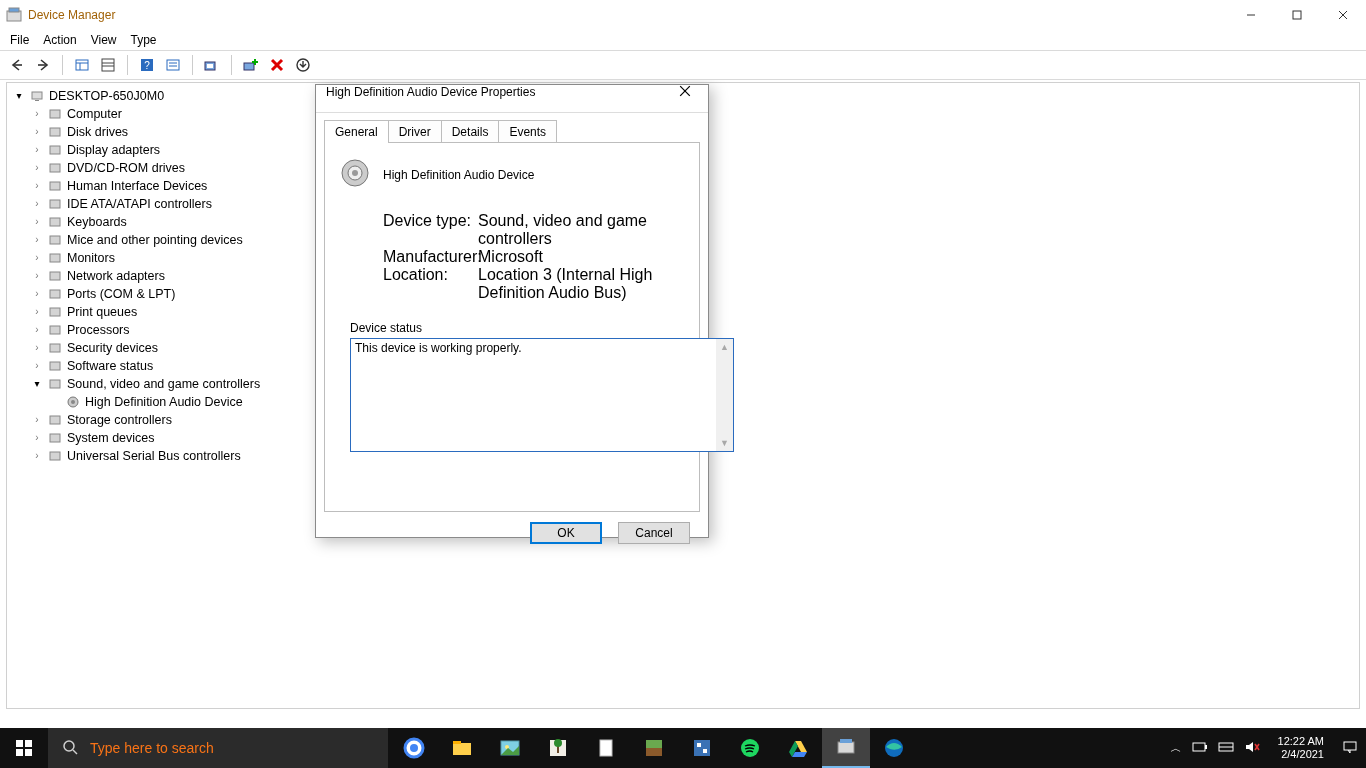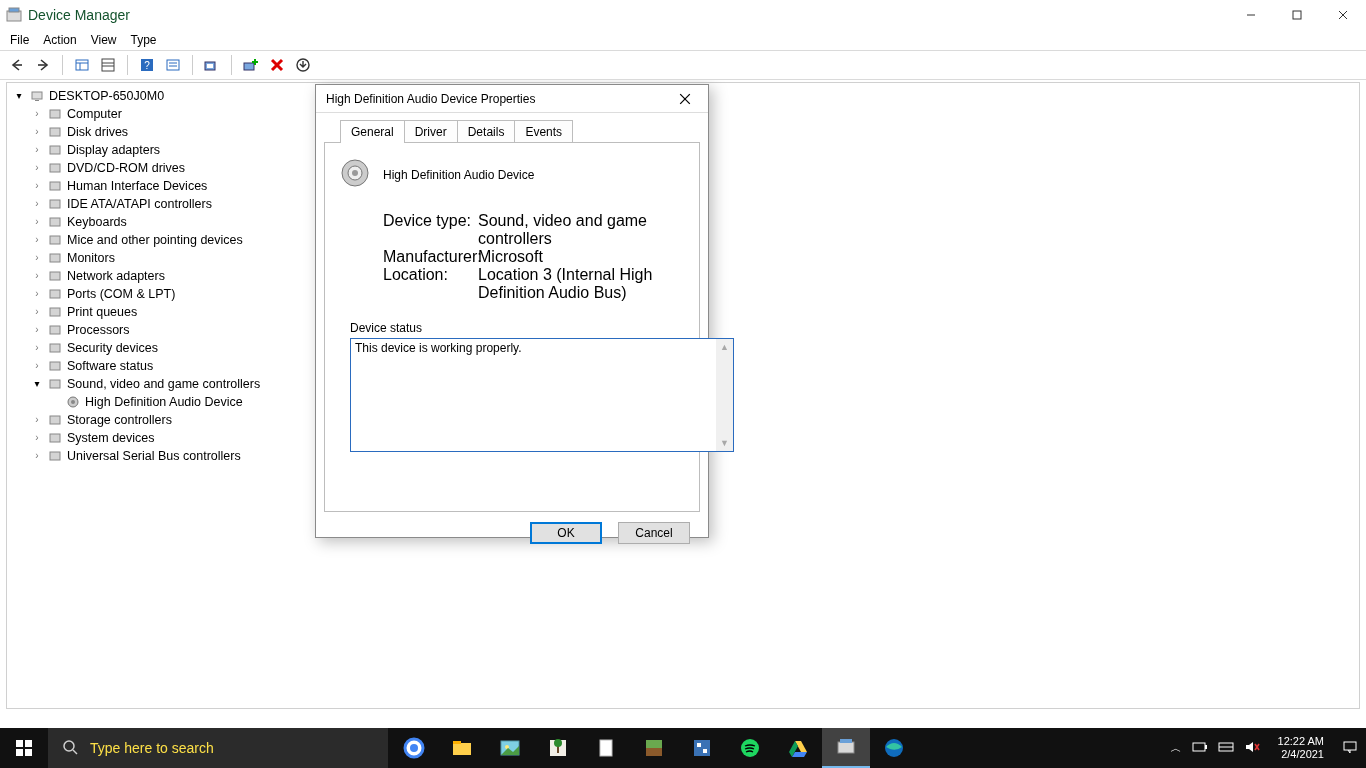--- a/index.html
+++ b/index.html
@@ -1,19 +1,19 @@
 <!DOCTYPE html>
 <html><head>
 <meta charset="utf-8">
 <style>
   * { box-sizing: border-box; }
   html, body { margin:0; padding:0; width:1366px; height:768px; font-family: "Segoe UI", Tahoma, sans-serif; font-size:12px; background:#fff; color:#000; overflow:hidden; }
   .titlebar { height:30px; display:flex; align-items:center; padding-left:6px; background:#fff; }
   .titlebar .app-icon { width:16px; height:16px; margin-right:6px; display:inline-flex; align-items:center; justify-content:center;}
-  .titlebar .title { color:#14532d; font-size:14px; }
+  .titlebar .title { color:#a16207; font-size:12px; }
   .titlebar .spacer { flex:1; }
   .win-btn { width:46px; height:30px; display:flex; align-items:center; justify-content:center; color:#555;}
   .win-btn svg { width:10px; height:10px; stroke:#333; }
   .menubar { height:20px; display:flex; gap:14px; padding:0 10px; background:#fff; align-items:center;}
   .menubar span { font-size:12px; }
   .menubar-border { height:1px; background:#dadada; }
   .toolbar { height:28px; display:flex; align-items:center; padding:0 6px; background:#fff; gap:4px; }
   .toolbar .sep { width:1px; height:20px; background:#ccc; margin:0 4px;}
   .tbtn { width:22px; height:22px; display:flex; align-items:center; justify-content:center; color:#555;}
   .tbtn svg { width:16px; height:16px; }
@@ -22,44 +22,44 @@
   .client-inner { border:1px solid #d0d0d0; margin:2px 6px 6px 6px; height:627px; background:#fff; }
   .tree { padding:4px 0 0 6px; font-size:12.5px; line-height:18px;}
   .node { display:flex; align-items:center; height:18px; gap:4px; white-space:nowrap;}
   .arrow { width:12px; text-align:center; font-size:10px; color:#7a7a7a; user-select:none;}
   .arrow.open { color:#000;}
   .node .icn { width:16px; display:inline-flex; justify-content:center;}
   .indent1 { padding-left:18px;}
   .indent2 { padding-left:36px;}
   
   .dialog { position:absolute; left:315px; top:4px; width:394px; height:454px; background:#fff; border:1px solid #8a8a8a; box-shadow:4px 4px 14px rgba(0,0,0,0.25);}
-  .dialog .dlg-title { height:28px; display:flex; align-items:center; padding:0 10px; font-size:12px; background:#fff; border-bottom:1px solid #ddd;}
+  .dialog .dlg-title { height:28px; display:flex; align-items:flex-start; padding:0 10px; font-size:12px; background:#fff; border-bottom:1px solid #ddd;}
   .dialog .dlg-title .spacer{flex:1;}
   .dialog .dlg-close { width:26px; display:flex; justify-content:center; align-items:center;}
   .dialog .tab-area { padding:6px 8px 0 8px;}
-  .tabs { display:flex;margin-left:16px; }
+  .tabs { display:flex; }
   .tab { padding:4px 10px; border:1px solid #bdbdbd; border-bottom:none; background:#fdfdfd; font-size:12px; position:relative; top:1px;}
   .tab.active { background:#fff; border-color:#bdbdbd; z-index:2;}
   .tab + .tab { margin-left:-1px;}
   .tab-body { border:1px solid #bdbdbd; height:370px; background:#fff; padding:14px 14px 10px 14px; position:relative;}
   .dev-head { display:flex; align-items:center; gap:12px; margin-bottom:20px;}
   .speaker-icon { width:32px; height:32px; }
   .props { display:grid; grid-template-columns:95px 1fr; font-size:16px; margin-left:44px; margin-bottom:18px;}
   .status-group { position:relative; border:1px solid transparent; }
   .status-label { position:relative; left:8px; top:0; font-size:12px; background:#fff; padding:0 2px;}
   .status-box { border:1px solid #2a6bbf; width:384px; height:114px; margin:3px 10px 0 10px; position:relative; background:#fff;}
   .status-scroll { position:absolute; right:0; top:0; bottom:0; width:17px; background:#f0f0f0; display:flex; flex-direction:column; justify-content:space-between; align-items:center; padding:3px 0;}
   .status-text { padding:2px 4px; font-size:12px;}
   .dlg-buttons { display:flex; justify-content:flex-end; gap:16px; padding:10px 10px 0 0;}
   .btn { width:72px; height:22px; background:#e1e1e1; border:1px solid #adadad; font-size:12px; display:flex; align-items:center; justify-content:center;}
   .btn.default { border:1px solid #0078d7; outline:1px solid #0078d7; outline-offset:-2px; }
   
   .taskbar { position:absolute; bottom:0; left:0; right:0; height:40px; background:#111; display:flex; align-items:center; color:#fff;}
   .start { width:48px; height:40px; display:flex; align-items:center; justify-content:center;}
-  .search-box { width:340px; height:40px; background:#2b2b2b; display:flex; align-items:center; gap:12px; padding-left:14px; color:#fde047;}
+  .search-box { width:340px; height:40px; background:#2b2b2b; display:flex; align-items:center; gap:12px; padding-left:14px; color:#f97316;}
   .search-box .txt { font-size:14px;}
   .task-apps { display:flex; margin-left:12px; gap:20px; align-items:center; font-size:18px;}
   .task-apps .app { width:28px; display:flex; justify-content:center;}
   .tray { margin-left:auto; display:flex; align-items:center; gap:10px; padding-right:8px;}
   .tray .clock { text-align:right; font-size:11px; line-height:13px; padding:0 8px;}
 </style>
 </head>
 <body>
 
 <div class="titlebar">

